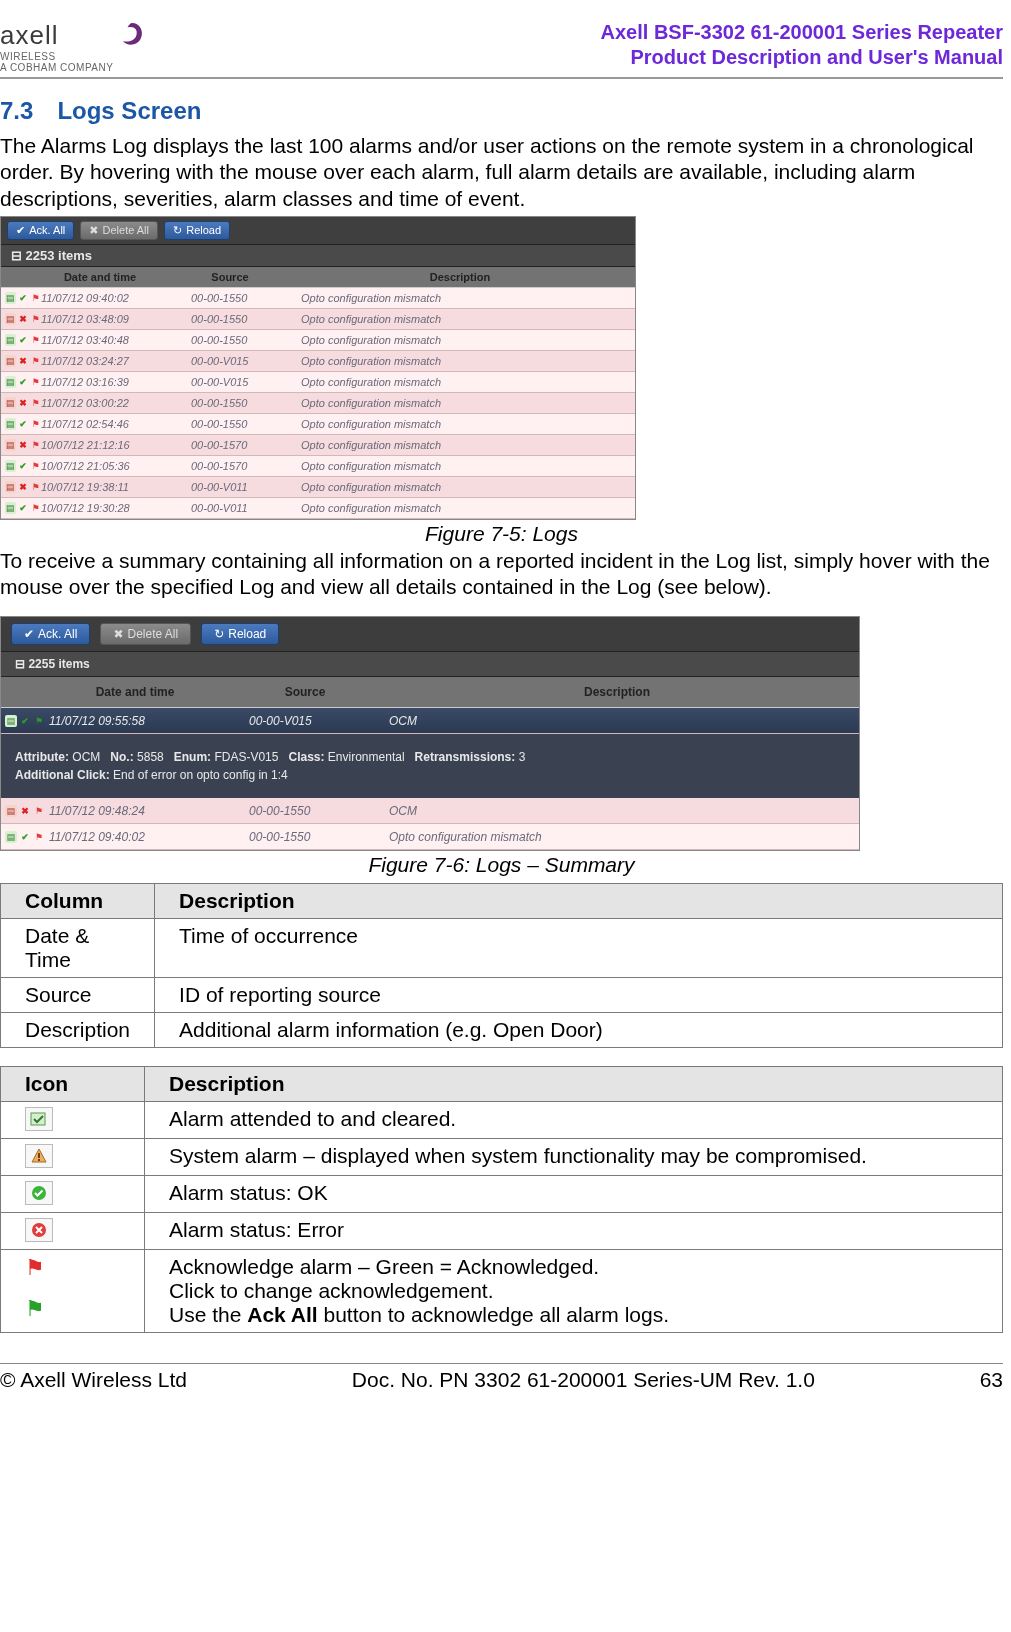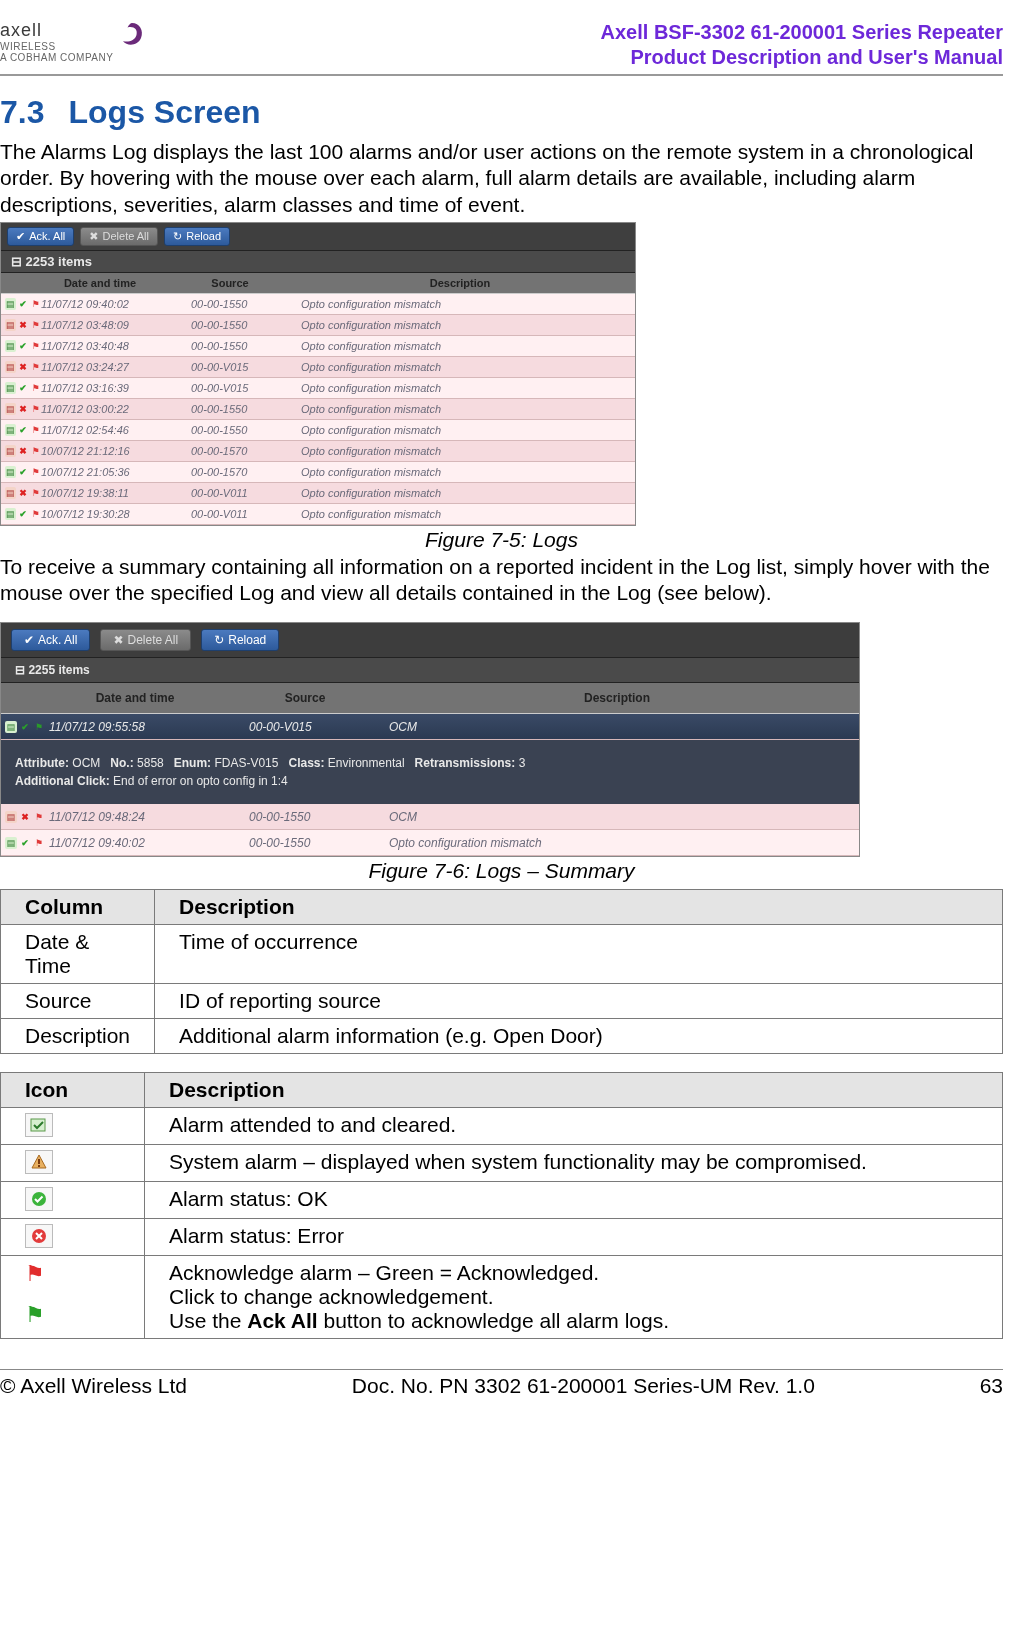--- a/index.html
+++ b/index.html
@@ -14,25 +14,25 @@
   }
   .header {
     display: flex;
     justify-content: space-between;
     align-items: flex-start;
     border-bottom: 2px solid #999;
     padding-bottom: 4px;
     margin-bottom: 18px;
   }
   .logo { display: flex; align-items: flex-start; gap: 4px; }
-  .logo-text { font-family: Verdana, Arial; font-size: 18px; color: #3b3b3b; letter-spacing: 1px; }
+  .logo-text { font-family: Verdana, Arial; font-size: 26px; color: #3b3b3b; letter-spacing: 1px; }
   .logo-sub { font-size: 10px; color: #666; letter-spacing: 0.5px; }
   .logo-mark svg { width: 30px; height: 30px; }
   .header-right { text-align: right; color: #6d28d9; font-weight: bold; font-size: 20px; line-height: 1.25; }
-  .section-heading { color: #1b57a6; font-weight: bold; font-size: 32px; margin-bottom: 8px; }
+  .section-heading { color: #1b57a6; font-weight: bold; font-size: 24px; margin-bottom: 8px; }
   .section-heading .num { margin-right: 24px; }
   .body-text { font-size: 21px; line-height: 1.25; margin-bottom: 4px; }
   .figure-caption { text-align: center; font-style: italic; font-size: 21px; margin: 2px 0 2px 0; }
 
   
   .scr-wrap { margin: 0 auto; }
   .scr1 { width: 636px; border: 1px solid #888; background: #e9e9e9; font-size: 11px; color: #444; font-family: Arial; }
   .scr1 .toolbar-row { background:#3f3f3f; padding:4px 6px; display:flex; gap:6px; }
   .btn { display:inline-flex; align-items:center; gap:4px; font-size:11px; color:#fff; background:linear-gradient(#4b7abf,#2d5a9b); border:1px solid #1e3f6d; border-radius:3px; padding:2px 8px; }
   .btn.gray { background:linear-gradient(#8b8b8b,#6b6b6b); border-color:#555; color:#ddd; }

